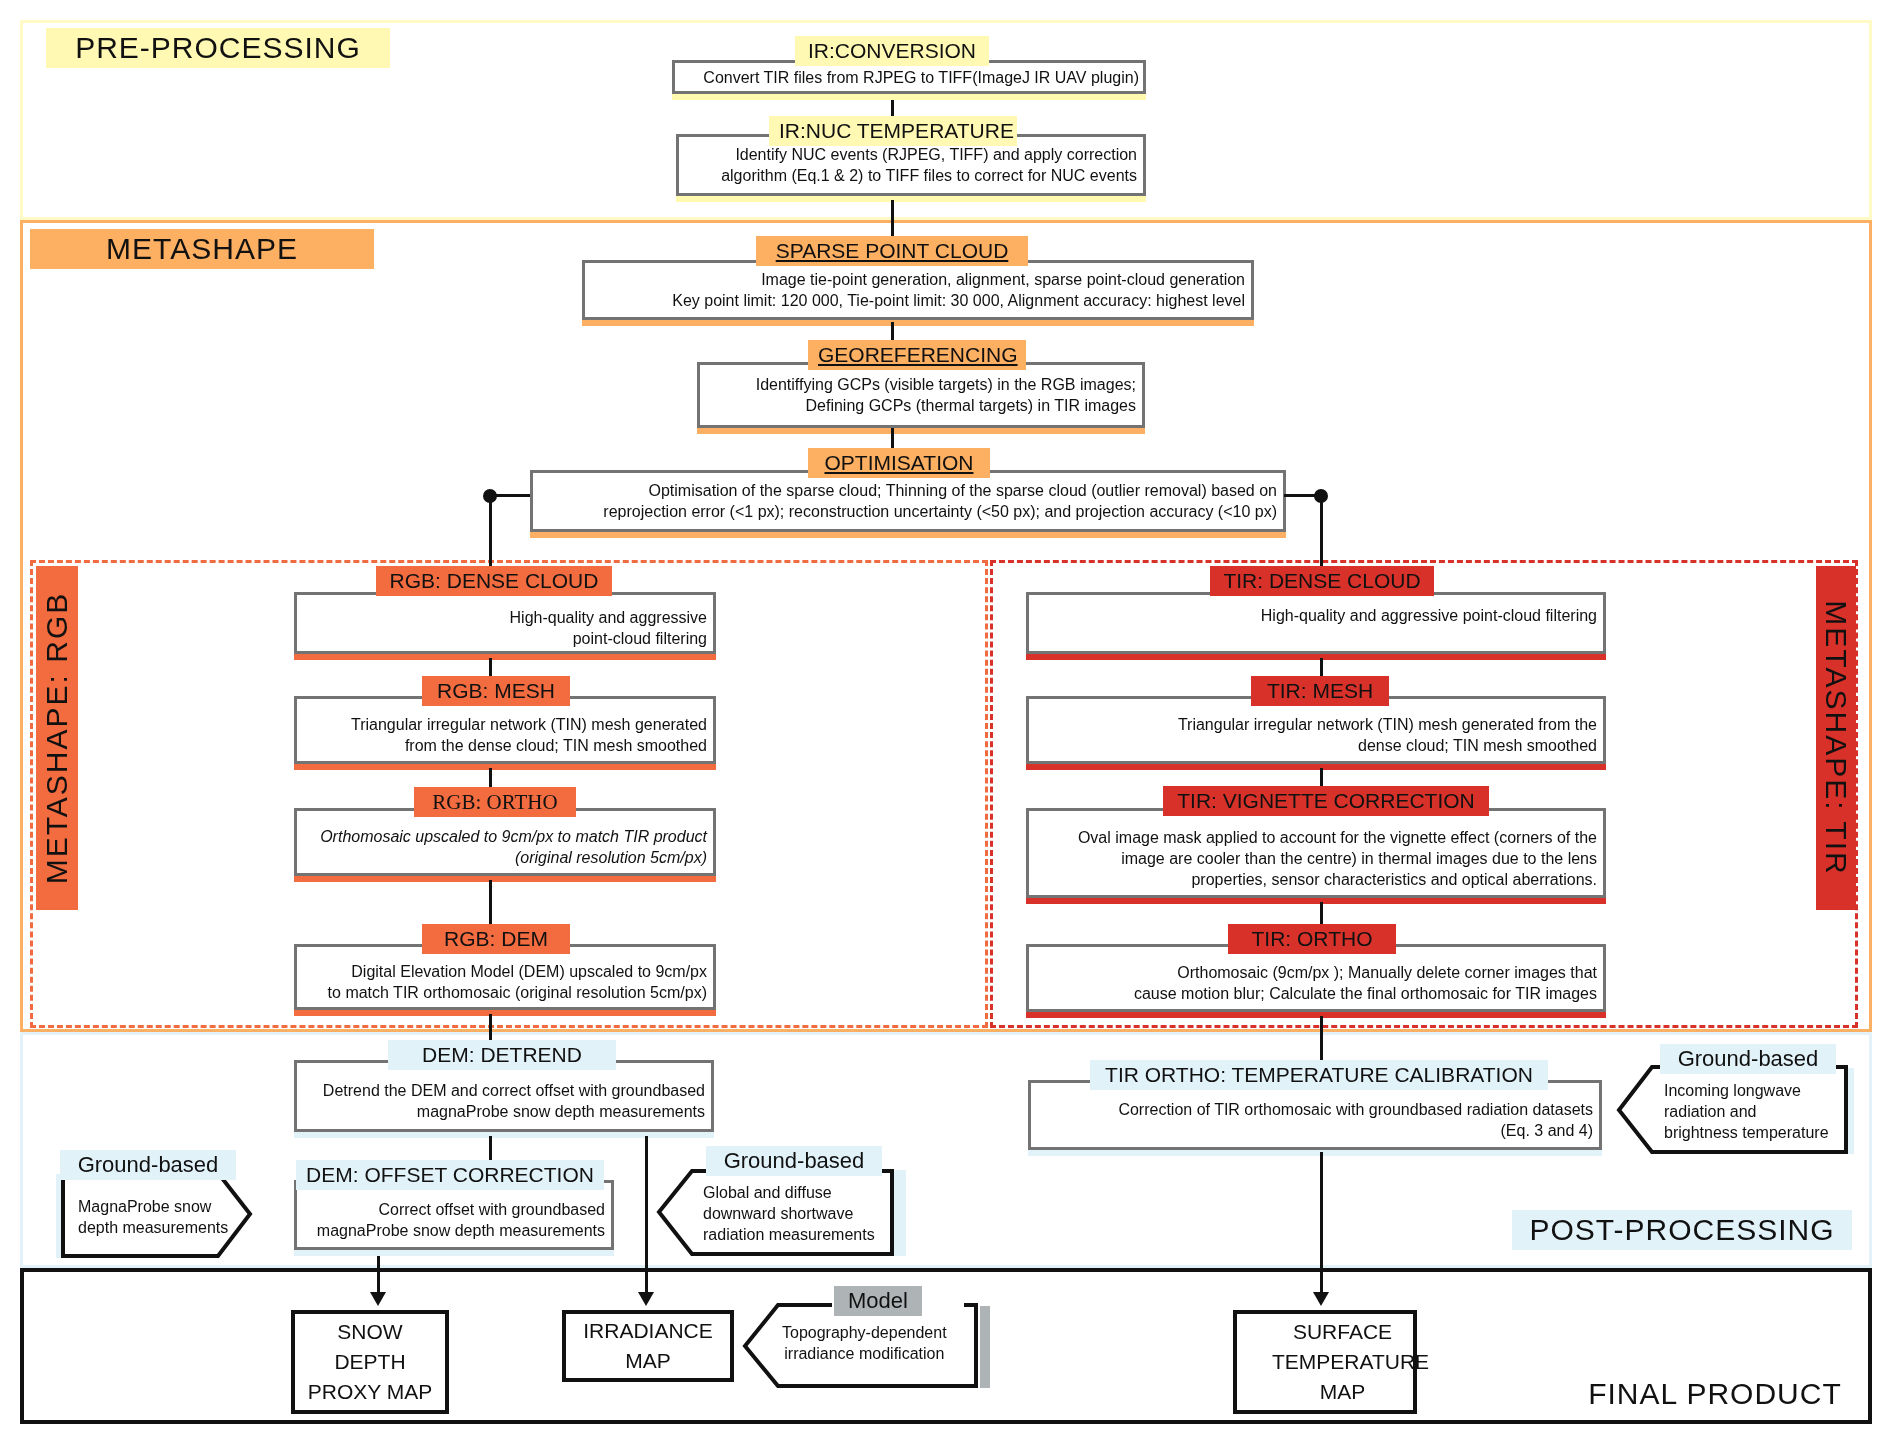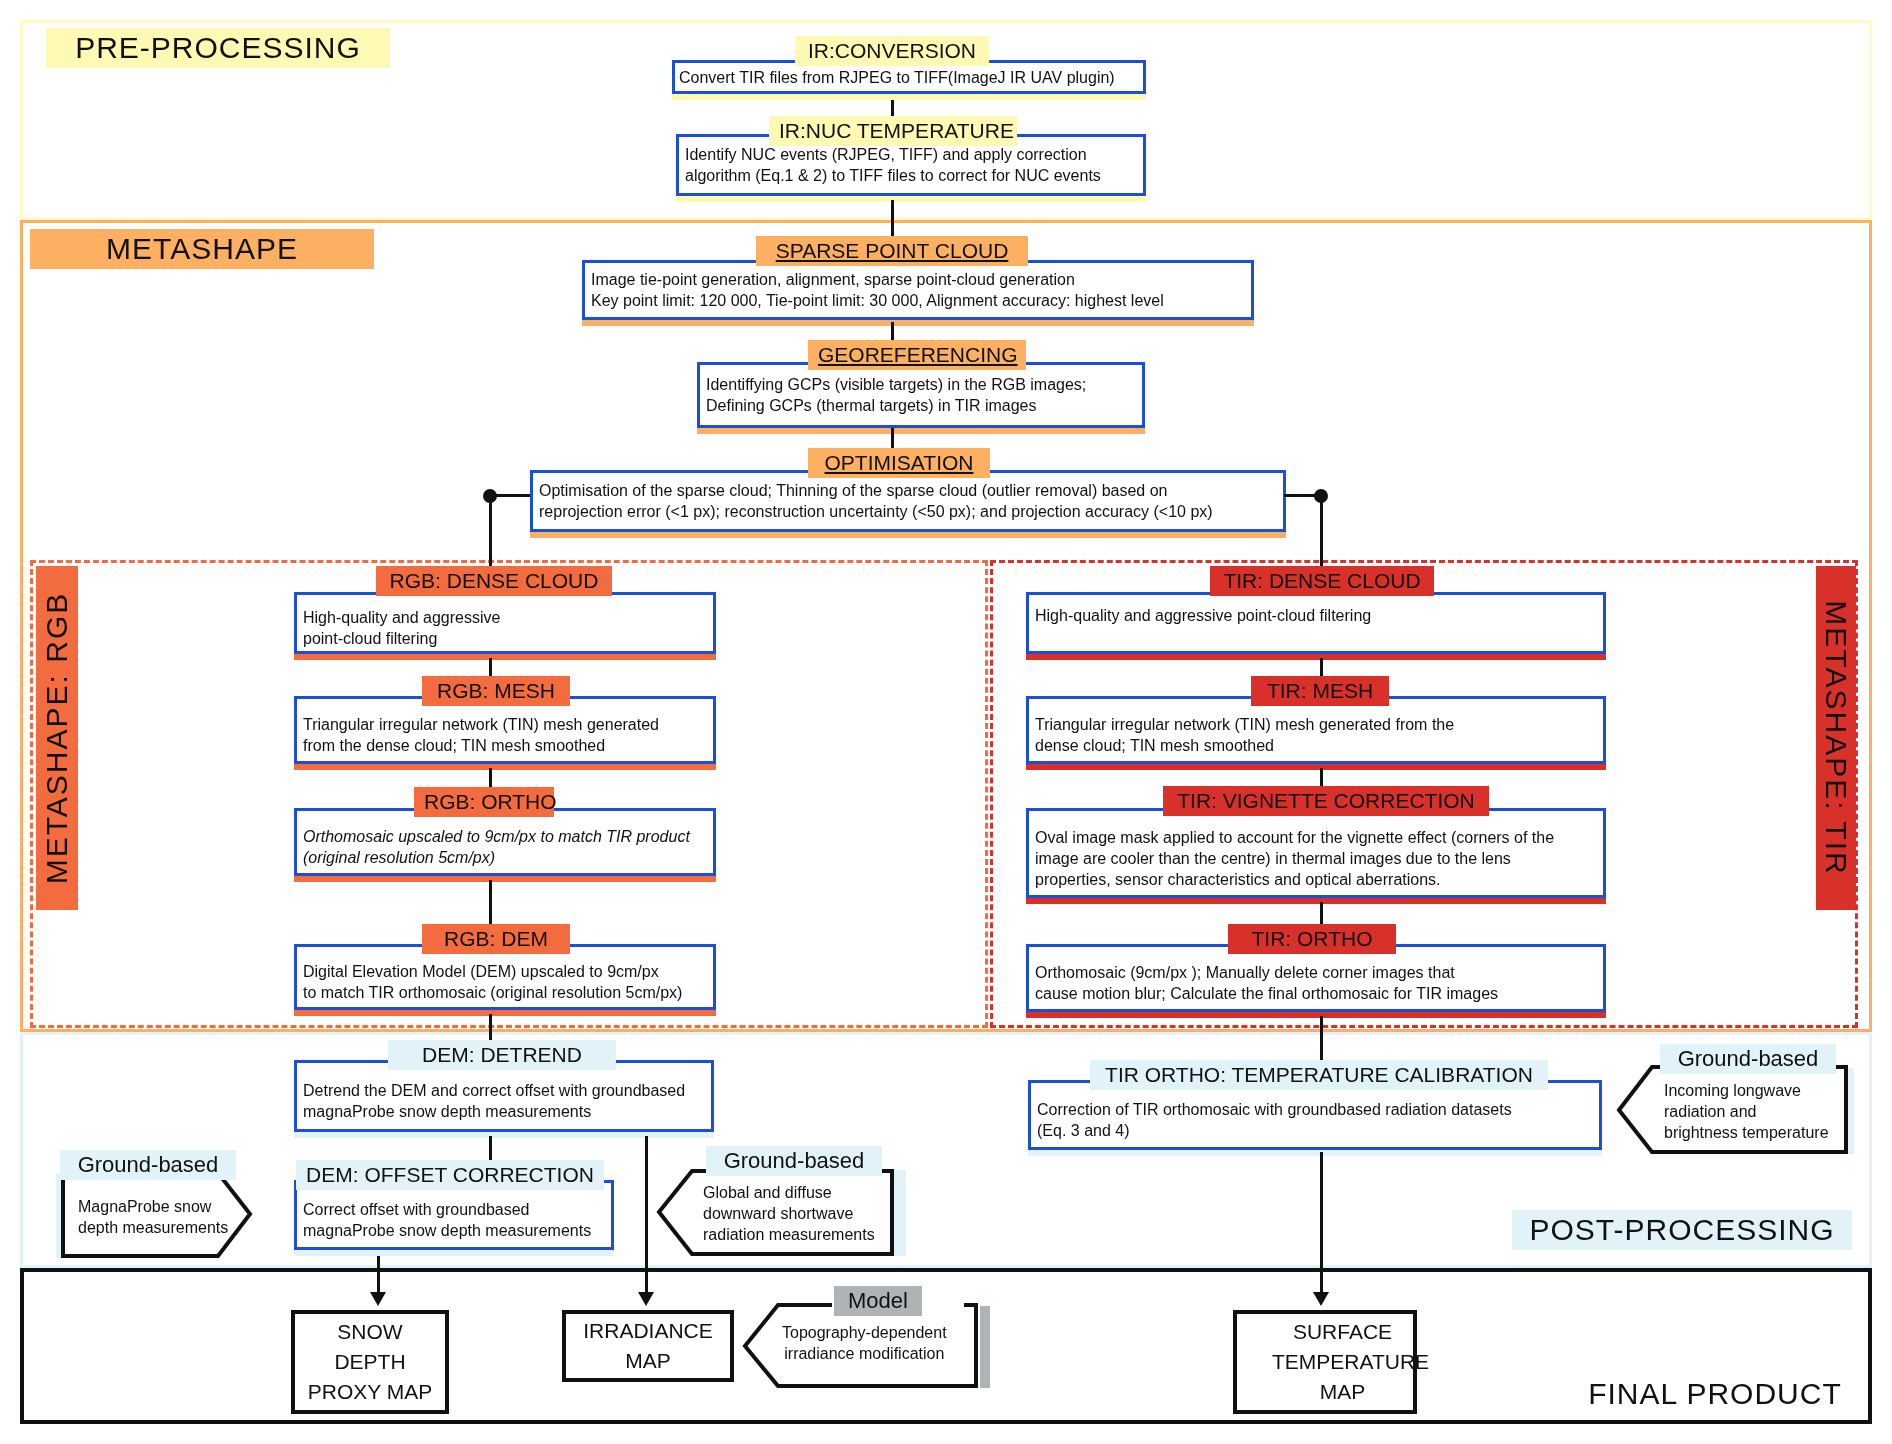--- a/index.html
+++ b/index.html
@@ -22,23 +22,23 @@
   .lbl-post { left:1512px; top:1210px; width:340px; height:40px; background:#e2f2f9; }
   .lbl-final{ left:1570px; top:1372px; width:290px; height:44px; }
 
   .vlabel { position:absolute; font-size:30px; letter-spacing:2px; display:flex; align-items:center; justify-content:center; }
   .vl-rgb { left:36px; top:566px; width:42px; height:344px; background:#f26c40; }
   .vl-rgb span { transform:rotate(-90deg); white-space:nowrap; }
   .vl-tir { left:1816px; top:566px; width:40px; height:344px; background:#d8312a; }
   .vl-tir span { transform:rotate(90deg); white-space:nowrap; }
 
   
-  .box { position:absolute; background:#fff; border:3px solid #1d4ed8; box-sizing:border-box;
+  .box { position:absolute; background:#fff; border:3px solid #737373; box-sizing:border-box;
          font-family:"Liberation Sans Narrow","Liberation Sans", sans-serif;
-         font-size:16px; line-height:21px; text-align:left; display:flex; flex-direction:column; justify-content:center; padding:6px 6px; }
+         font-size:16px; line-height:21px; text-align:right; display:flex; flex-direction:column; justify-content:center; padding:6px 6px; }
   .box.shadow-y { box-shadow:0 6px 0 #fffab0; }
   .box.shadow-o { box-shadow:0 6px 0 #fdb064; }
   .box.shadow-r { box-shadow:0 6px 0 #f26c40; }
   .box.shadow-d { box-shadow:0 6px 0 #d8312a; }
   .box.shadow-b { box-shadow:0 6px 0 #e2f2f9; }
   .box.pt { padding-top:16px; }
 
   .tag { position:absolute; font-size:21px; padding:0 10px; height:30px; line-height:30px; white-space:nowrap; z-index:3; box-sizing:border-box; text-align:center; }
   .tag.y { background:#fff9b4; }
   .tag.o { background:#fdaf62;text-decoration:underline; }
@@ -141,21 +141,21 @@
   <div>High-quality and aggressive</div>
   <div>point-cloud filtering</div>
 </div>
 
 <div class="tag r" style="left:422px;top:676px;width:148px;">RGB: MESH</div>
 <div class="box shadow-r pt" style="left:294px;top:696px;width:422px;height:68px;">
   <div>Triangular irregular network (TIN) mesh generated</div>
   <div>from the dense cloud; TIN mesh smoothed</div>
 </div>
 
-<div class="tag r" style="left:414px;top:787px;width:140px;">RGB: ORTHO</div>
+<div class="tag r" style="left:414px;top:787px;width:162px;font-family:Liberation Serif, serif;">RGB: ORTHO</div>
 <div class="box shadow-r pt" style="left:294px;top:808px;width:422px;height:68px;font-style:italic;">
   <div>Orthomosaic upscaled to 9cm/px to match TIR product</div>
   <div>(original resolution 5cm/px)</div>
 </div>
 
 <div class="tag r" style="left:422px;top:924px;width:148px;">RGB: DEM</div>
 <div class="box shadow-r pt" style="left:294px;top:944px;width:422px;height:66px;">
   <div>Digital Elevation Model (DEM) upscaled to 9cm/px</div>
   <div>to match TIR orthomosaic (original resolution 5cm/px)</div>
 </div>

